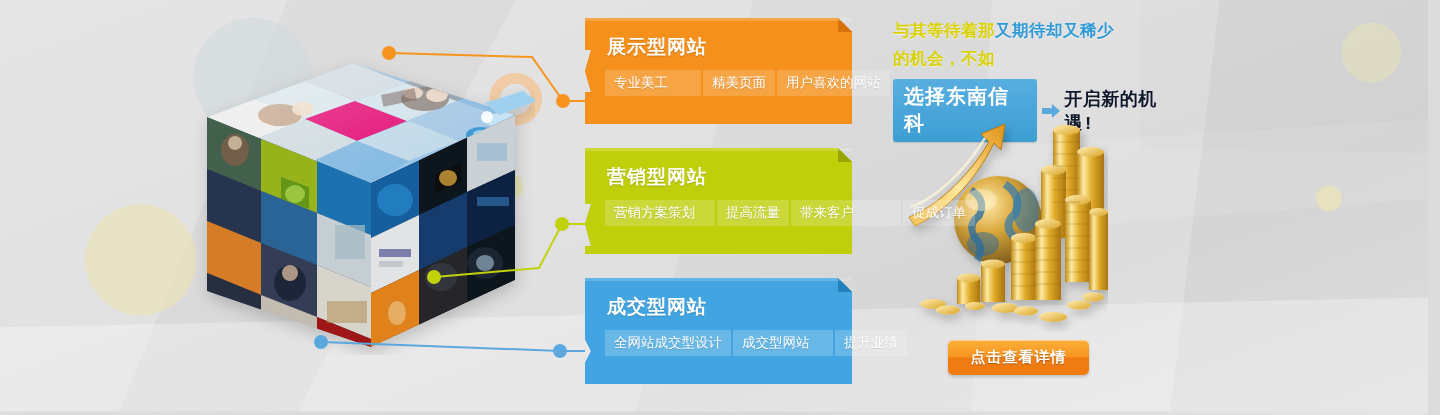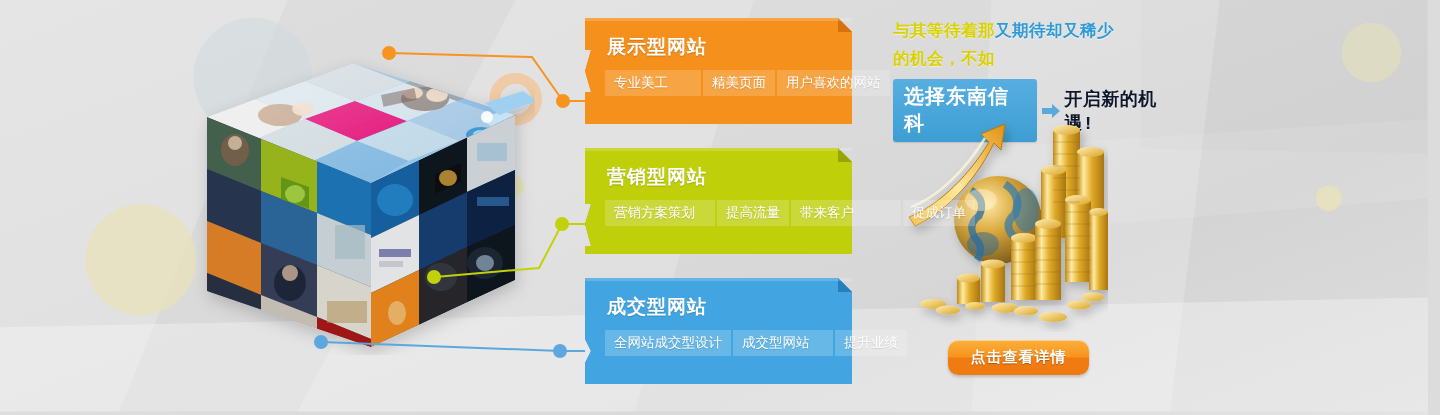--- a/index.html
+++ b/index.html
@@ -75,21 +75,21 @@
   .arrow-sep { margin:0 4px 0 5px; line-height:0; }
   .hl-b2 { color:#0f172a; font-size:18px; font-weight:bold; letter-spacing:.5px;
            text-shadow:0 1px 0 rgba(255,255,255,.55); }
 
   
   .money { position:absolute; left:893px; top:112px; width:215px; height:220px; }
 
   
   .cta-btn {
     position:absolute; left:948px; top:340px; width:141px; height:35px;
-    border-radius:10px;
+    border-radius:5px;
     background:linear-gradient(180deg,#fbb03b 0%,#f7941e 48%,#f07b12 52%,#ef7c10 100%);
     box-shadow:0 2px 3px rgba(0,0,0,.18), inset 0 1px 0 rgba(255,255,255,.45);
     display:flex; align-items:center; justify-content:center;
     color:#fff; font-size:15px; font-weight:bold; letter-spacing:1px;
     text-shadow:0 1px 1px rgba(0,0,0,.28);
     cursor:pointer;
   }
 </style>
 </head>
 <body>

